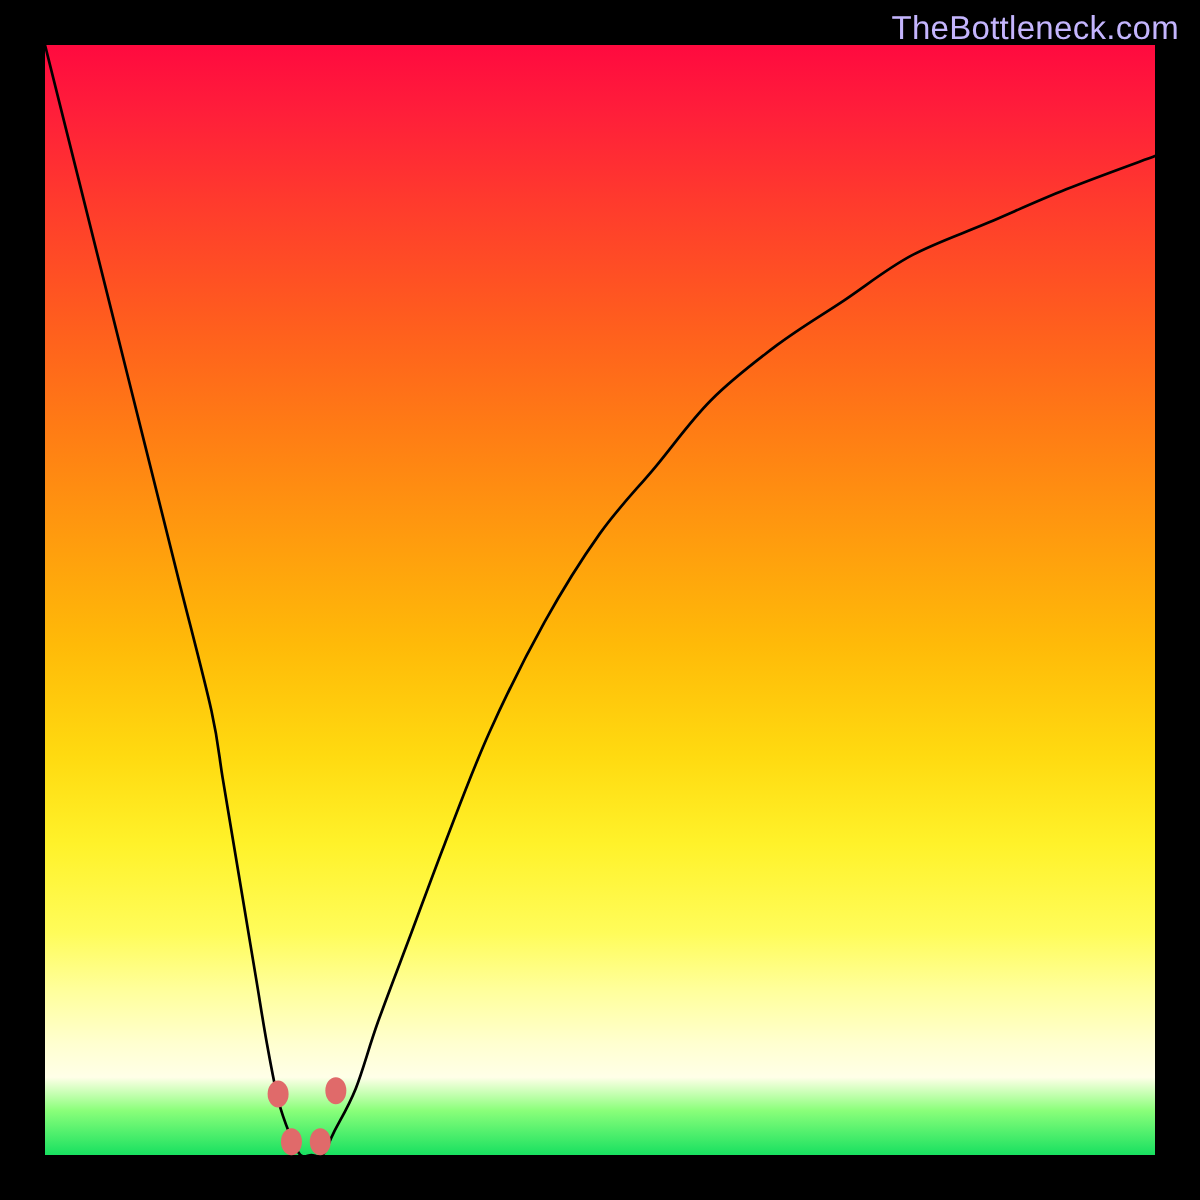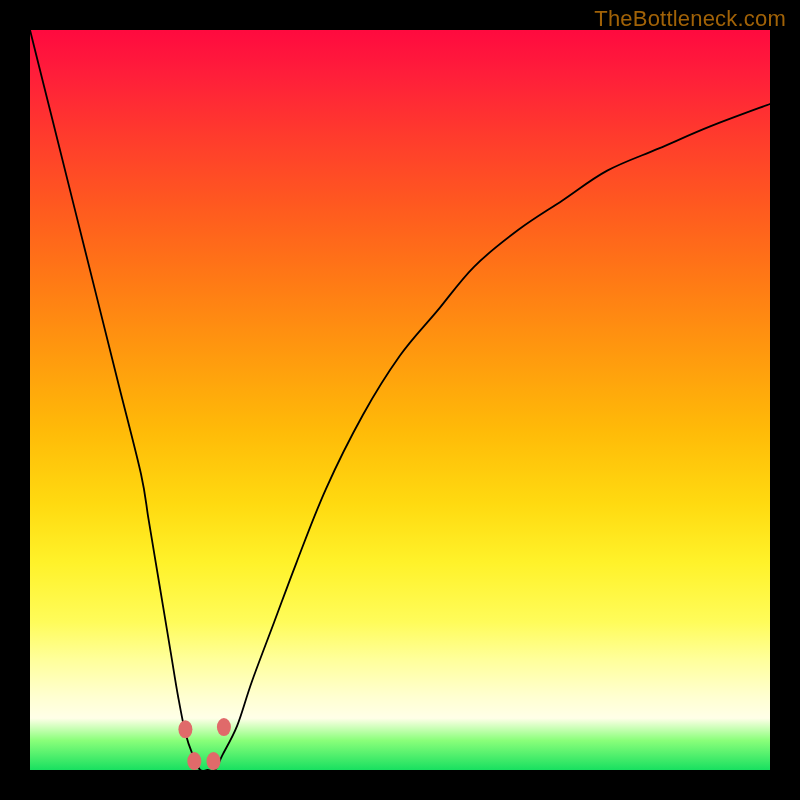--- a/index.html
+++ b/index.html
@@ -40,21 +40,21 @@
       #ffffd0 90%,
       #ffffe8 93%,
       #8aff7a 96%,
       #18e060 100%
     );
   }
   .attribution {
     position: absolute;
     top: 6px;
     right: 14px;
-    color: #a16207;
+    color: #c4b5fd;
     font-size: 22px;
     letter-spacing: 0.2px;
     user-select: none;
   }
   svg.curve {
     position: absolute;
     left: 0;
     top: 0;
     width: 740px;
     height: 740px;

